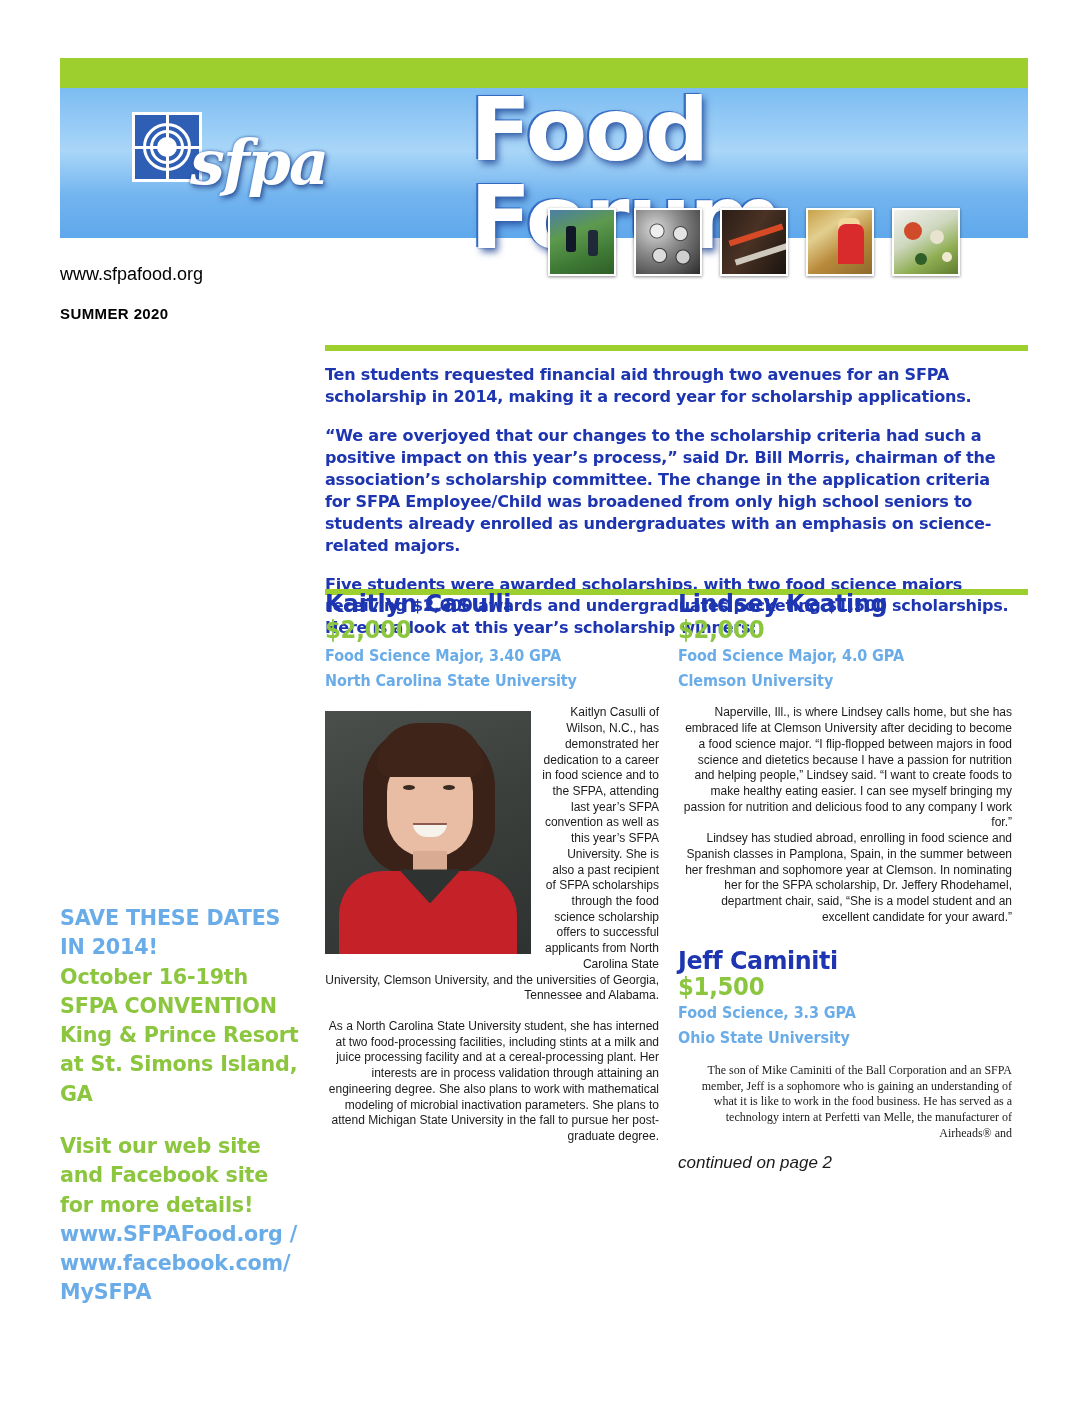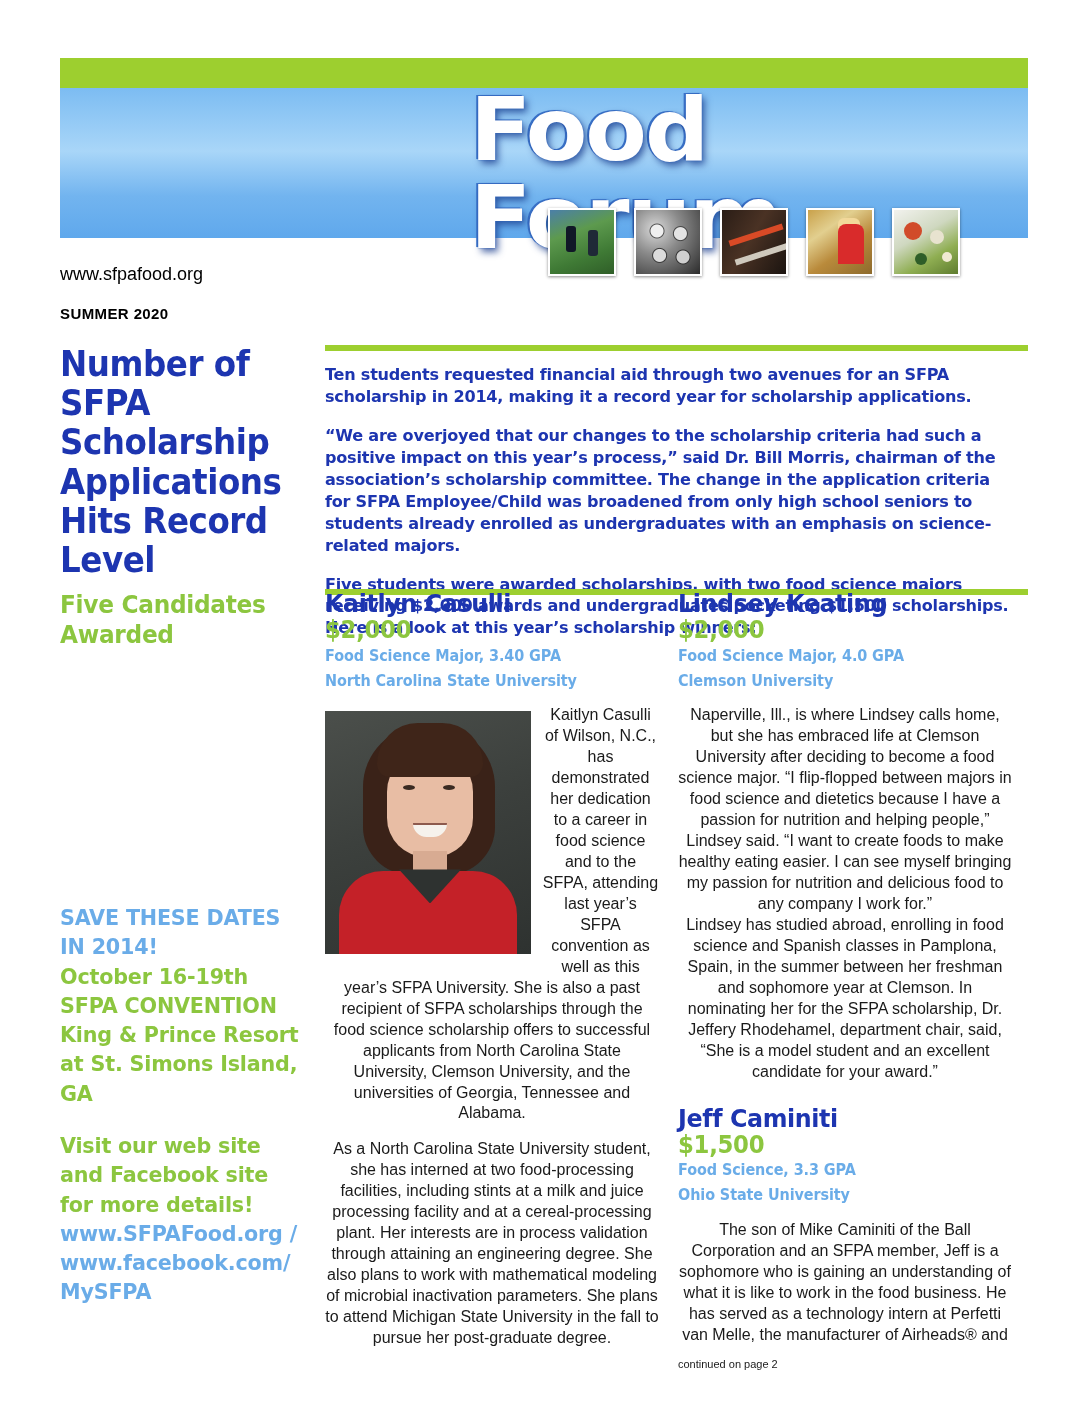--- a/index.html
+++ b/index.html
@@ -87,21 +87,21 @@
   .col-left{left:0;}
   .col-right{left:353px;}
 
   .sch-name{font-family:"DejaVu Sans",sans-serif;font-weight:bold;font-size:25px;line-height:1.08;
     color:#1d35b0;letter-spacing:-.4px;transform:scaleX(.95);transform-origin:left top;}
   .sch-amt{font-family:"DejaVu Sans",sans-serif;font-weight:bold;font-size:24px;line-height:1.12;
     color:#8cc63f;letter-spacing:-.3px;transform:scaleX(.95);transform-origin:left top;}
   .sch-meta{font-family:"DejaVu Sans",sans-serif;font-weight:bold;font-size:15px;line-height:1.65;
     color:#6aace8;letter-spacing:-.1px;transform:scaleX(.96);transform-origin:left top;}
 
-  .body-txt{font-size:16px;line-height:1.31;color:#1a1a1a;text-align:center;}
+  .body-txt{font-size:12px;line-height:1.31;color:#1a1a1a;text-align:right;}
   .body-txt p{margin:0 0 15px 0;}
   .body-txt p:last-child{margin-bottom:0;}
 
   .portrait{float:left;width:206px;height:243px;margin:6px 11px 4px 0;
     background:linear-gradient(160deg,#4b4f4b 0%,#3c403d 45%,#2e3230 100%);position:relative;overflow:hidden;}
   .p-hair{position:absolute;left:38px;top:14px;width:132px;height:150px;background:#3a2218;
     border-radius:62px 62px 48px 48px;}
   .p-face{position:absolute;left:62px;top:38px;width:86px;height:108px;background:#e8bda4;
     border-radius:44px 44px 40px 40px;}
   .p-hairtop{position:absolute;left:52px;top:12px;width:106px;height:54px;background:#3f2519;
@@ -109,48 +109,54 @@
   .p-eyeL{position:absolute;left:78px;top:74px;width:12px;height:5px;background:#3a2b22;border-radius:50%;}
   .p-eyeR{position:absolute;left:118px;top:74px;width:12px;height:5px;background:#3a2b22;border-radius:50%;}
   .p-mouth{position:absolute;left:88px;top:112px;width:34px;height:12px;background:#f6f2ec;
     border-radius:0 0 18px 18px;border-top:2px solid #8d5a4d;}
   .p-shirt{position:absolute;left:14px;top:160px;width:178px;height:90px;background:#c42128;
     border-radius:44px 44px 0 0;}
   .p-collar{position:absolute;left:74px;top:158px;width:62px;height:34px;background:#2e3230;
     clip-path:polygon(50% 100%,0 0,100% 0);}
   .p-neck{position:absolute;left:88px;top:140px;width:34px;height:28px;background:#d8ab92;}
 
-  .cont{margin-top:2px;font-size:11px;color:#1a1a1a;}
+  .cont{margin-top:2px;font-style:italic;font-size:17px;color:#1a1a1a;}
   .sch-block{margin-top:22px;}
 </style>
 </head>
 <body>
 
 <div class="page">
 
   <div class="masthead">
     <div class="mast-green"></div>
     <div class="mast-blue"></div>
+    <div class="mast-logo">
+      <div class="logo-mark">
+        <div class="q vline"></div>
+          <div class="q hline"></div>
+        <div class="circ c1"></div>
+          <div class="circ c2"></div>
+          <div class="circ c3"></div>
+      </div>
+      <div class="logo-word">sfpa</div>
+    </div>
     <div class="mast-title">Food Forum</div>
     <div class="thumbs">
       <div class="thumb t1"></div>
       <div class="thumb t2"></div>
       <div class="thumb t3"></div>
       <div class="thumb t4"></div>
       <div class="thumb t5"></div>
     </div>
   </div>
 
   <div class="assoc-url">www.sfpafood.org</div>
   <div class="issue">SUMMER 2020</div>
 
-  <div class="sidebar">
-    <div class="headline">Number of SFPA Scholarship Applications Hits Record Level</div>
-    <div class="subhead">Five Candidates Awarded</div>
-  </div>
 
   <div class="side-block sb-dates">
     <div class="c-lightblue">SAVE THESE DATES IN 2014!</div>
     <div class="c-green">October 16-19th SFPA CONVENTION King &amp; Prince Resort at St. Simons Island, GA</div>
   </div>
 
   <div class="side-block sb-links">
     <div class="c-green">Visit our web site and Facebook site for more details!</div>
     <div class="c-lightblue">www.SFPAFood.org / www.facebook.com/ MySFPA</div>
   </div>
@@ -204,20 +210,20 @@
           <p>Lindsey has studied abroad, enrolling in food science and Spanish classes in Pamplona, Spain, in the summer between her freshman and sophomore year at Clemson. In nominating her for the SFPA scholarship, Dr. Jeffery Rhodehamel, department chair, said, “She is a model student and an excellent candidate for your award.”</p>
         </div>
       </div>
 
       <div class="sch-block">
         <div class="sch-name">Jeff Caminiti</div>
         <div class="sch-amt">$1,500</div>
         <div class="sch-meta">Food Science, 3.3 GPA</div>
         <div class="sch-meta">Ohio State University</div>
         <div class="body-txt" style="margin-top:12px;">
-          <p style="margin-bottom:12px;">The son of Mike Caminiti of the Ball Corporation and an SFPA member, Jeff is a sophomore who is gaining an understanding of what it is like to work in the food business. He has served as a technology intern at Perfetti van Melle, the manufacturer of Airheads® and</p>
+          <p style="margin-bottom:12px;font-family:Liberation Serif, serif;">The son of Mike Caminiti of the Ball Corporation and an SFPA member, Jeff is a sophomore who is gaining an understanding of what it is like to work in the food business. He has served as a technology intern at Perfetti van Melle, the manufacturer of Airheads® and</p>
         </div>
         <div class="cont">continued on page 2</div>
       </div>
     </div>
 
   </div>
 </div>
 
 </body></html>

